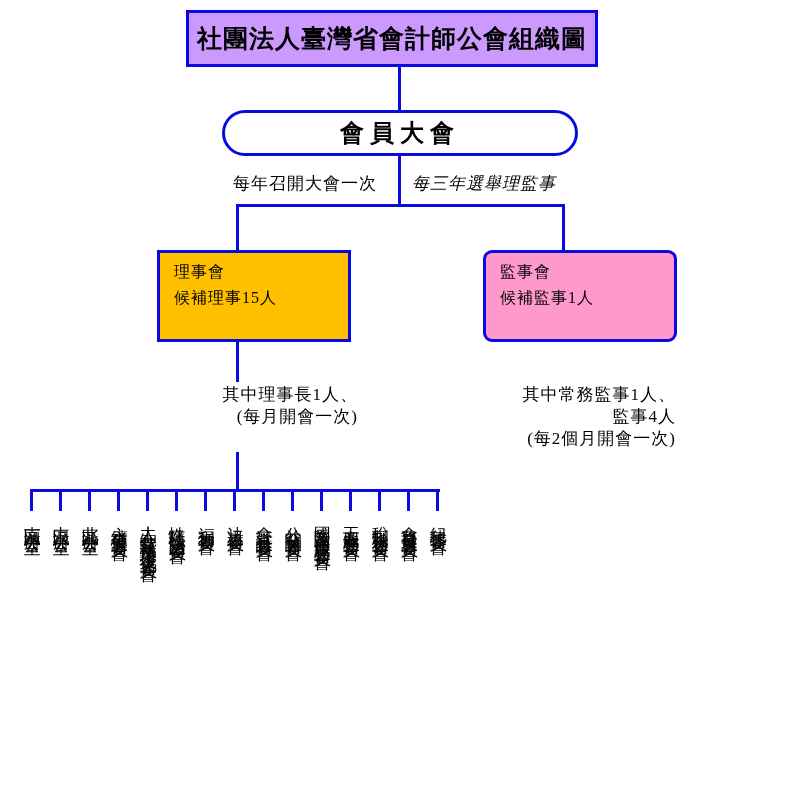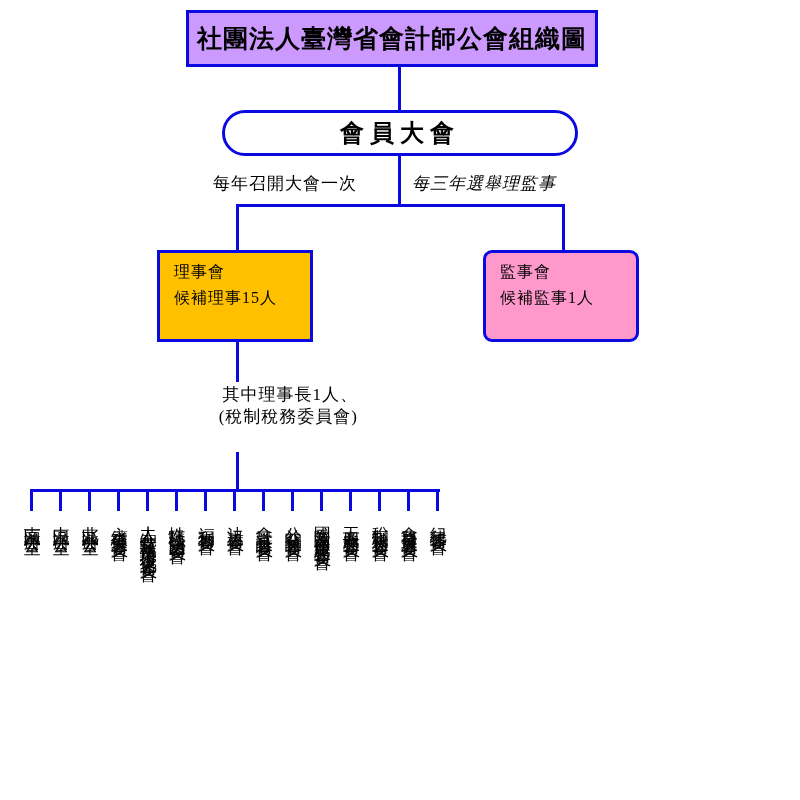--- a/index.html
+++ b/index.html
@@ -35,21 +35,21 @@
     left:222px;top:110px;width:356px;height:46px;
     border-radius:23px;
     display:flex;align-items:center;justify-content:center;
     font-size:24px;font-weight:bold;letter-spacing:6px;
   }
   .branch-label{
     position:absolute;top:172px;
     font-size:17px;letter-spacing:1px;white-space:nowrap;
   }
   .org-box{
-    top:250px;width:156px;height:92px;
+    top:250px;width:194px;height:92px;
     padding:6px 0 0 14px;
     font-size:16px;line-height:26px;letter-spacing:1px;
   }
   .directors{left:157px;background:var(--directors-bg);}
   .supervisors{left:483px;background:var(--supervisors-bg);border-radius:9px;}
   .note{
     position:absolute;top:384px;
     text-align:right;font-size:17px;line-height:22px;letter-spacing:1px;
   }
   .note-left{left:118px;width:240px;}
@@ -83,44 +83,49 @@
   </div>
 
   <div class="line" style="left:398px;top:66px;width:3px;height:45px;"></div>
 
   <div class="box stadium">
     <span>會員大會</span>
   </div>
 
   <div class="line" style="left:398px;top:156px;width:3px;height:50px;"></div>
 
-  <div class="branch-label" style="left:213px;text-align:right;">每年召開大會一次</div>
+  <div class="branch-label" style="left:233px;text-align:right;">每年召開大會一次</div>
   <div class="branch-label" style="left:412px;font-style:italic;">每三年選舉理監事</div>
 
   <div class="line" style="left:236px;top:204px;width:329px;height:3px;"></div>
   <div class="line" style="left:236px;top:204px;width:3px;height:46px;"></div>
   <div class="line" style="left:562px;top:204px;width:3px;height:46px;"></div>
 
   <div class="box org-box directors">
     <div>理事會</div>
     <div>候補理事15人</div>
   </div>
 
   <div class="box org-box supervisors">
     <div>監事會</div>
     <div>候補監事1人</div>
   </div>
 
   <div class="line" style="left:236px;top:342px;width:3px;height:40px;"></div>
 
   <div class="note note-left">
     <div>其中理事長1人、</div>
-    <div>(稅制稅務委員會)</div>
+    <div>(每月開會一次)</div>
   </div>
 
+  <div class="note note-right">
+    <div>其中常務監事1人、</div>
+    <div>監事4人</div>
+    <div>(每2個月開會一次)</div>
+  </div>
 
   <div class="line" style="left:236px;top:452px;width:3px;height:38px;"></div>
 
   <div class="line" style="left:31px;top:489px;width:409px;height:3px;"></div>
 
   <div class="committees">
     <div class="col">
         <div class="tick"></div>
         <span class="vtext">南區辦公室</span>
       </div>

